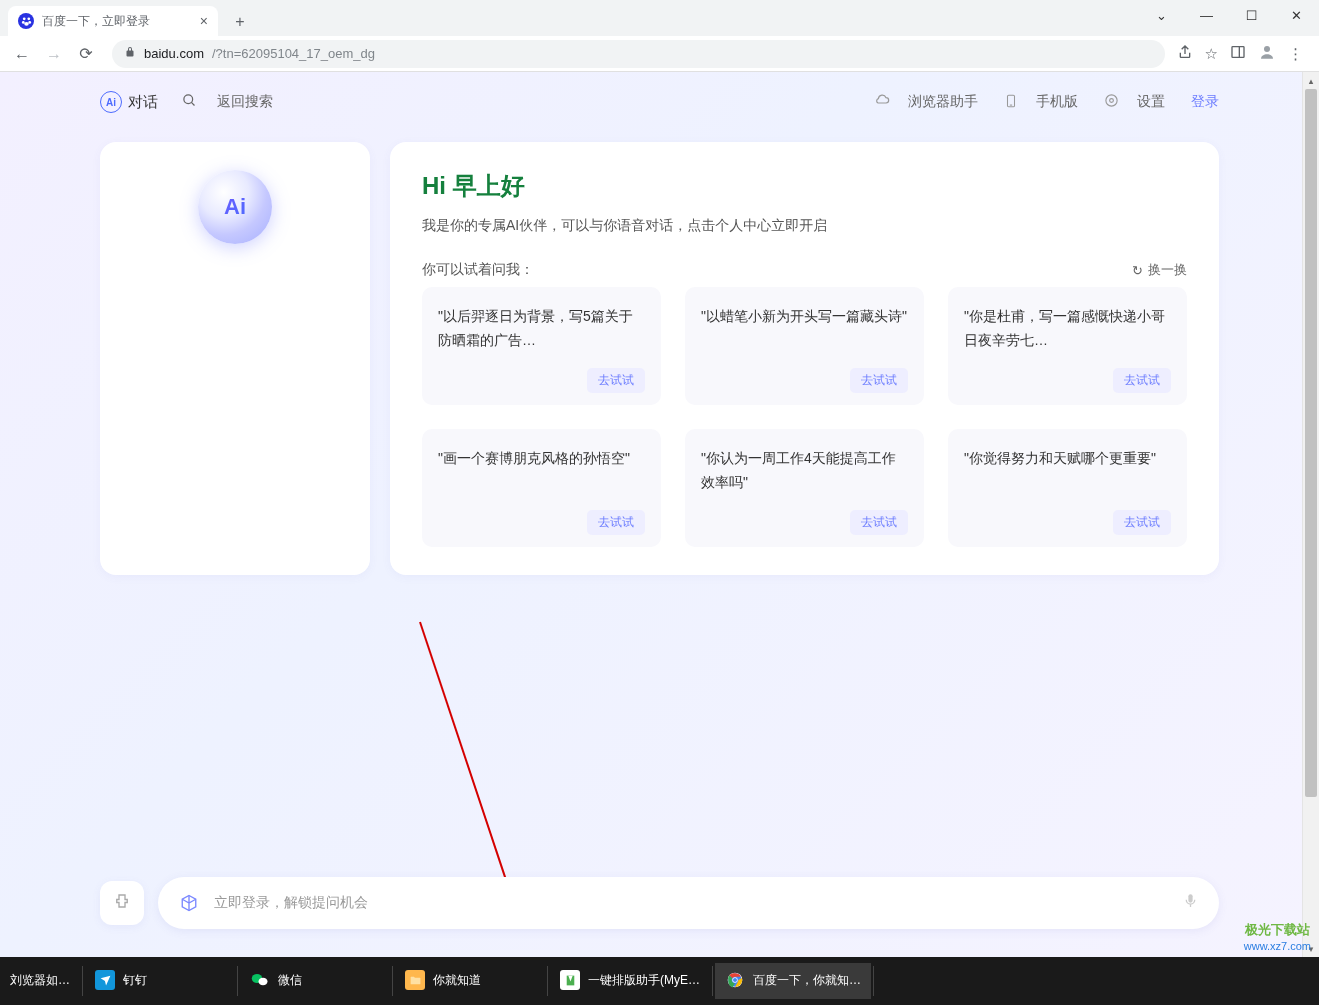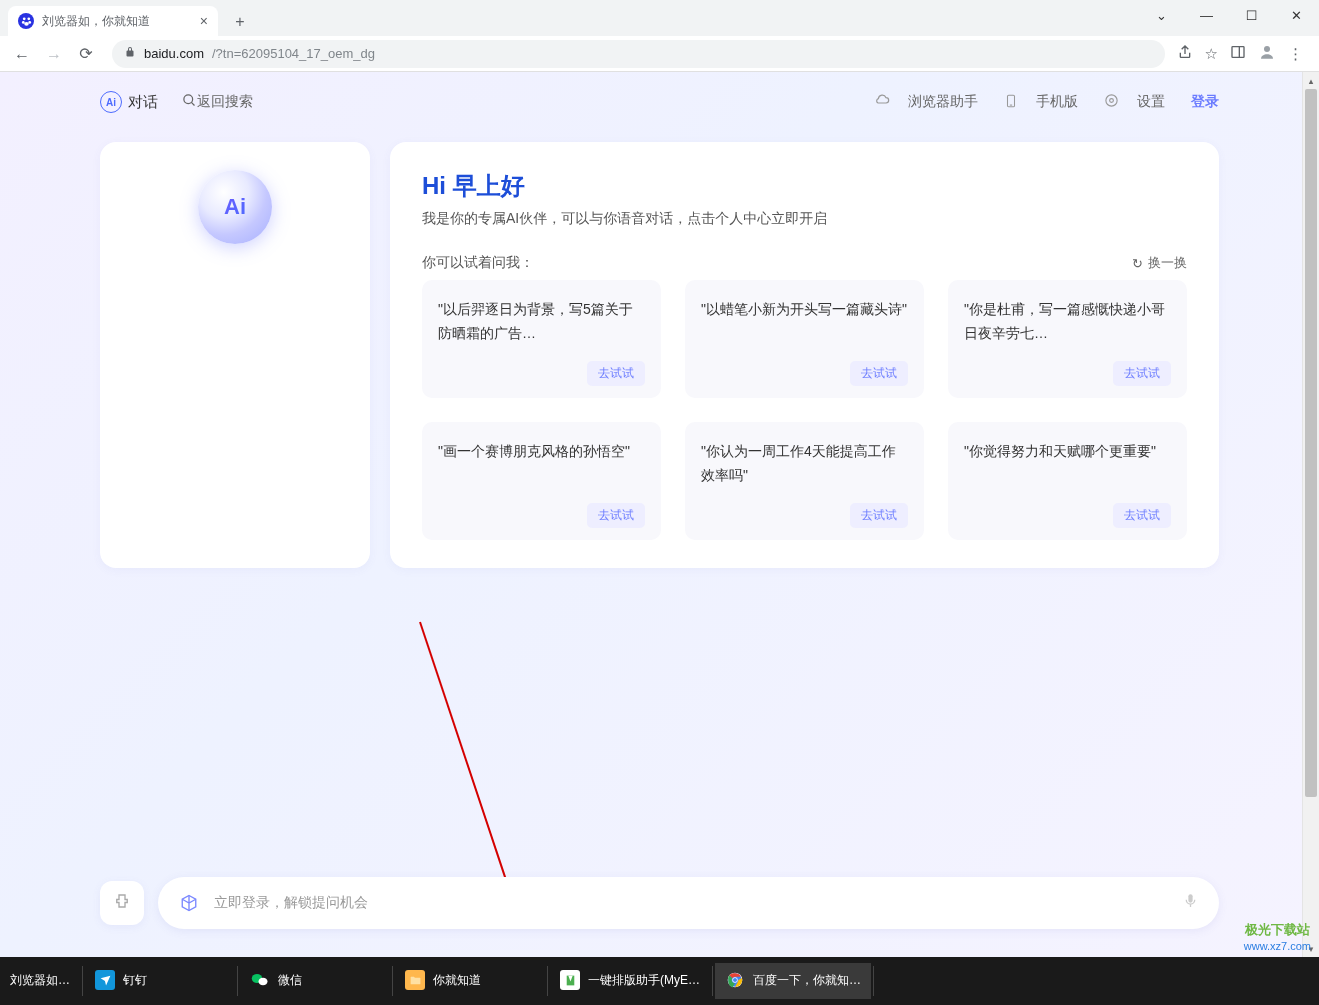--- a/index.html
+++ b/index.html
@@ -17,30 +17,30 @@
 .url-box{flex:1;height:28px;background:#f1f3f4;border-radius:14px;display:flex;align-items:center;padding:2px 12px;margin:0 8px;font-size:13px;color:#5f6368;gap:8px}
 .url-domain{color:#202124}
 .url-path{color:#80868b}
 .addr-right{display:flex;align-items:center;gap:12px;padding-right:8px}
 .addr-icon{color:#5f6368;font-size:15px}
 .page{position:absolute;top:72px;left:0;right:0;bottom:48px;background:linear-gradient(135deg,#f3f0ff 0%,#eef2ff 40%,#f5f3ff 100%);overflow:hidden}
 .page-header{height:60px;display:flex;align-items:center;padding:0 100px;justify-content:space-between}
 .hdr-left{display:flex;align-items:center;gap:24px}
 .chat-tab{display:flex;align-items:center;gap:6px;font-size:15px;color:#333;font-weight:500}
 .ai-badge{width:22px;height:22px;border-radius:11px;border:1.5px solid #4d6bfe;display:flex;align-items:center;justify-content:center;font-size:10px;color:#4d6bfe;font-weight:bold}
-.back-search{display:flex;align-items:center;gap:0;font-size:14px;color:#666}
+.back-search{display:flex;align-items:center;gap:20px;font-size:14px;color:#666}
 .hdr-right{display:flex;align-items:center;gap:26px}
 .hdr-link{display:flex;align-items:center;gap:18px;font-size:14px;color:#666}
-.hdr-login{font-size:14px;color:#6b7cff;font-weight:700}
+.hdr-login{font-size:14px;color:#6b7cff;font-weight:400}
 .content{display:flex;padding:10px 100px;gap:20px}
 .sidebar{width:270px;background:#fff;border-radius:16px;display:flex;flex-direction:column;align-items:center;padding:28px 0;box-shadow:0 2px 10px rgba(100,100,200,0.06)}
 .ai-orb{width:74px;height:74px;border-radius:50%;background:radial-gradient(circle at 35% 30%,#fff 0%,#e8eaff 35%,#c5c8ff 60%,#a5aeff 100%);display:flex;align-items:center;justify-content:center;box-shadow:0 4px 18px rgba(120,130,255,0.35)}
 .ai-orb-text{font-size:22px;font-weight:bold;background:linear-gradient(135deg,#6b5cff,#4d6bfe);-webkit-background-clip:text;-webkit-text-fill-color:transparent}
 .main-card{flex:1;background:#fff;border-radius:16px;padding:28px 32px;box-shadow:0 2px 10px rgba(100,100,200,0.06)}
-.greeting{font-size:24px;font-weight:600;color:#1d4ed8;margin-bottom:8px}
+.greeting{font-size:24px;font-weight:600;color:#15803d;margin-bottom:15px}
 .greeting-sub{font-size:14px;color:#555;margin-bottom:26px}
 .prompt-hdr{display:flex;justify-content:space-between;align-items:center;margin-bottom:8px}
 .prompt-lbl{font-size:14px;color:#555}
 .refresh{display:flex;align-items:center;gap:5px;font-size:13px;color:#666}
 .cards{display:grid;grid-template-columns:repeat(3,1fr);gap:24px}
 .card{background:#f8f8fc;border-radius:10px;padding:18px 16px 12px 16px;height:118px;display:flex;flex-direction:column}
 .card-text{font-size:14px;color:#333;line-height:1.7;flex:1;overflow:hidden}
 .card-btn{align-self:flex-end;background:#eeeeff;color:#6b7cff;font-size:12px;padding:4px 11px;border-radius:5px;margin-top:13px}
 .input-area{position:absolute;bottom:28px;left:100px;right:100px;display:flex;align-items:center;gap:14px}
 .plugin-btn{width:44px;height:44px;border-radius:12px;background:#fff;display:flex;align-items:center;justify-content:center;color:#999;box-shadow:0 2px 8px rgba(100,100,200,0.08);font-size:17px}
@@ -76,21 +76,21 @@
   <div class="tab">
     <span class="tab-icon">
       <svg width="11" height="11" viewBox="0 0 24 24" fill="#fff">
           <circle cx="7" cy="6" r="3"></circle>
           <circle cx="17" cy="6" r="3"></circle>
           <circle cx="5" cy="14" r="3"></circle>
           <circle cx="19" cy="14" r="3"></circle>
           <ellipse cx="12" cy="17" rx="5" ry="4"></ellipse>
         </svg>
     </span>
-    <span>刘览器如，你就知道</span>
+    <span>百度一下，立即登录</span>
     <span class="tab-close">×</span>
   </div>
   <div class="new-tab">+</div>
 </div>
 
 <div class="addr-bar">
   <div class="nav-btn">←</div>
   <div class="nav-btn disabled">→</div>
   <div class="nav-btn">⟳</div>
   <div class="url-box">

